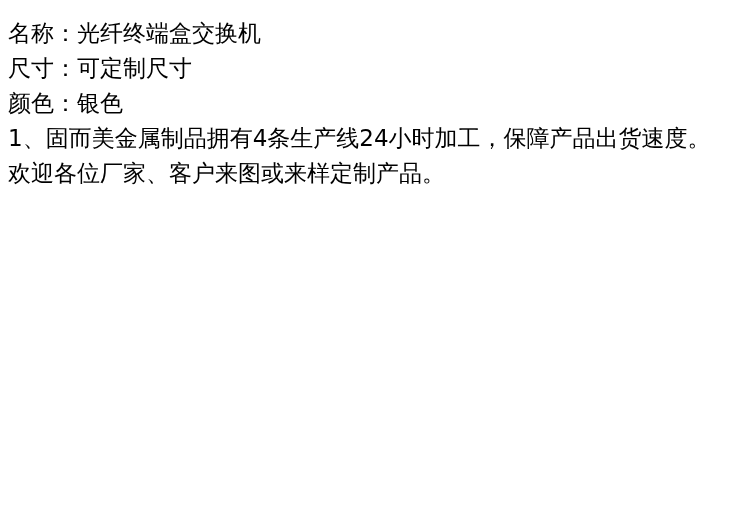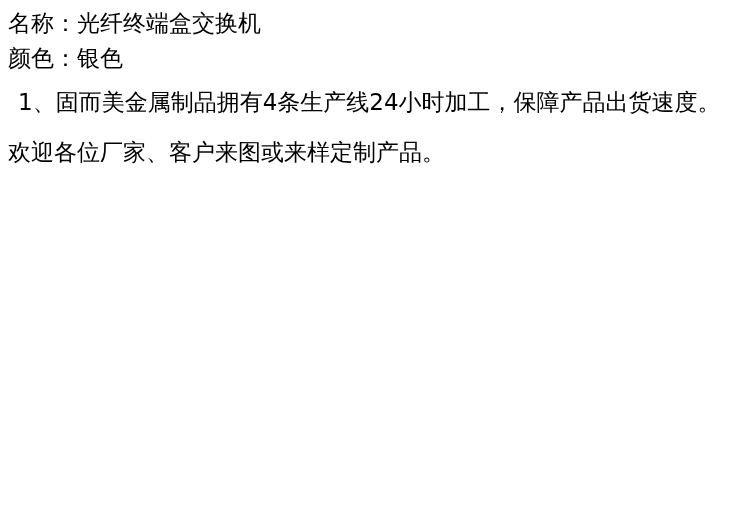--- a/index.html
+++ b/index.html
@@ -12,51 +12,52 @@
     background: #ffffff;
     font-family: "DejaVu Sans", "Liberation Sans", sans-serif;
     overflow: hidden;
   }
   .page {
     position: relative;
     width: 750px;
     height: 516px;
     box-sizing: border-box;
     background: #ffffff;
-    padding: 6px 10px 10px 8px;
+    padding: 16px 10px 10px 8px;
   }
   .doc-body {
     font-size: 23px;
     line-height: 34px;
     color: #000000;
     letter-spacing: 0px;
   }
   .line {
     white-space: pre-wrap;
     word-break: break-all;
     margin: 0;
     padding: 0;
   }
   .spec-line {
     margin-bottom: 1px;
   }
   .para {
-    margin: 10px;
+    margin: 0;
   }
   .footer-line {
-    margin-top: 16px;
+    margin-top: 1px;
   }
 </style>
 </head>
 <body>
 
 <div class="page">
   <div class="doc-body">
 
     <div class="line spec-line">名称：光纤终端盒交换机</div>
+    <div class="line spec-line">尺寸：可定制尺寸</div>
     <div class="line spec-line">颜色：银色</div>
 
     <div class="line para">1、固而美金属制品拥有4条生产线24小时加工，保障产品出货速度。</div>
 
     <div class="line footer-line">欢迎各位厂家、客户来图或来样定制产品。</div>
 
   </div>
 </div>
 
 </body></html>

